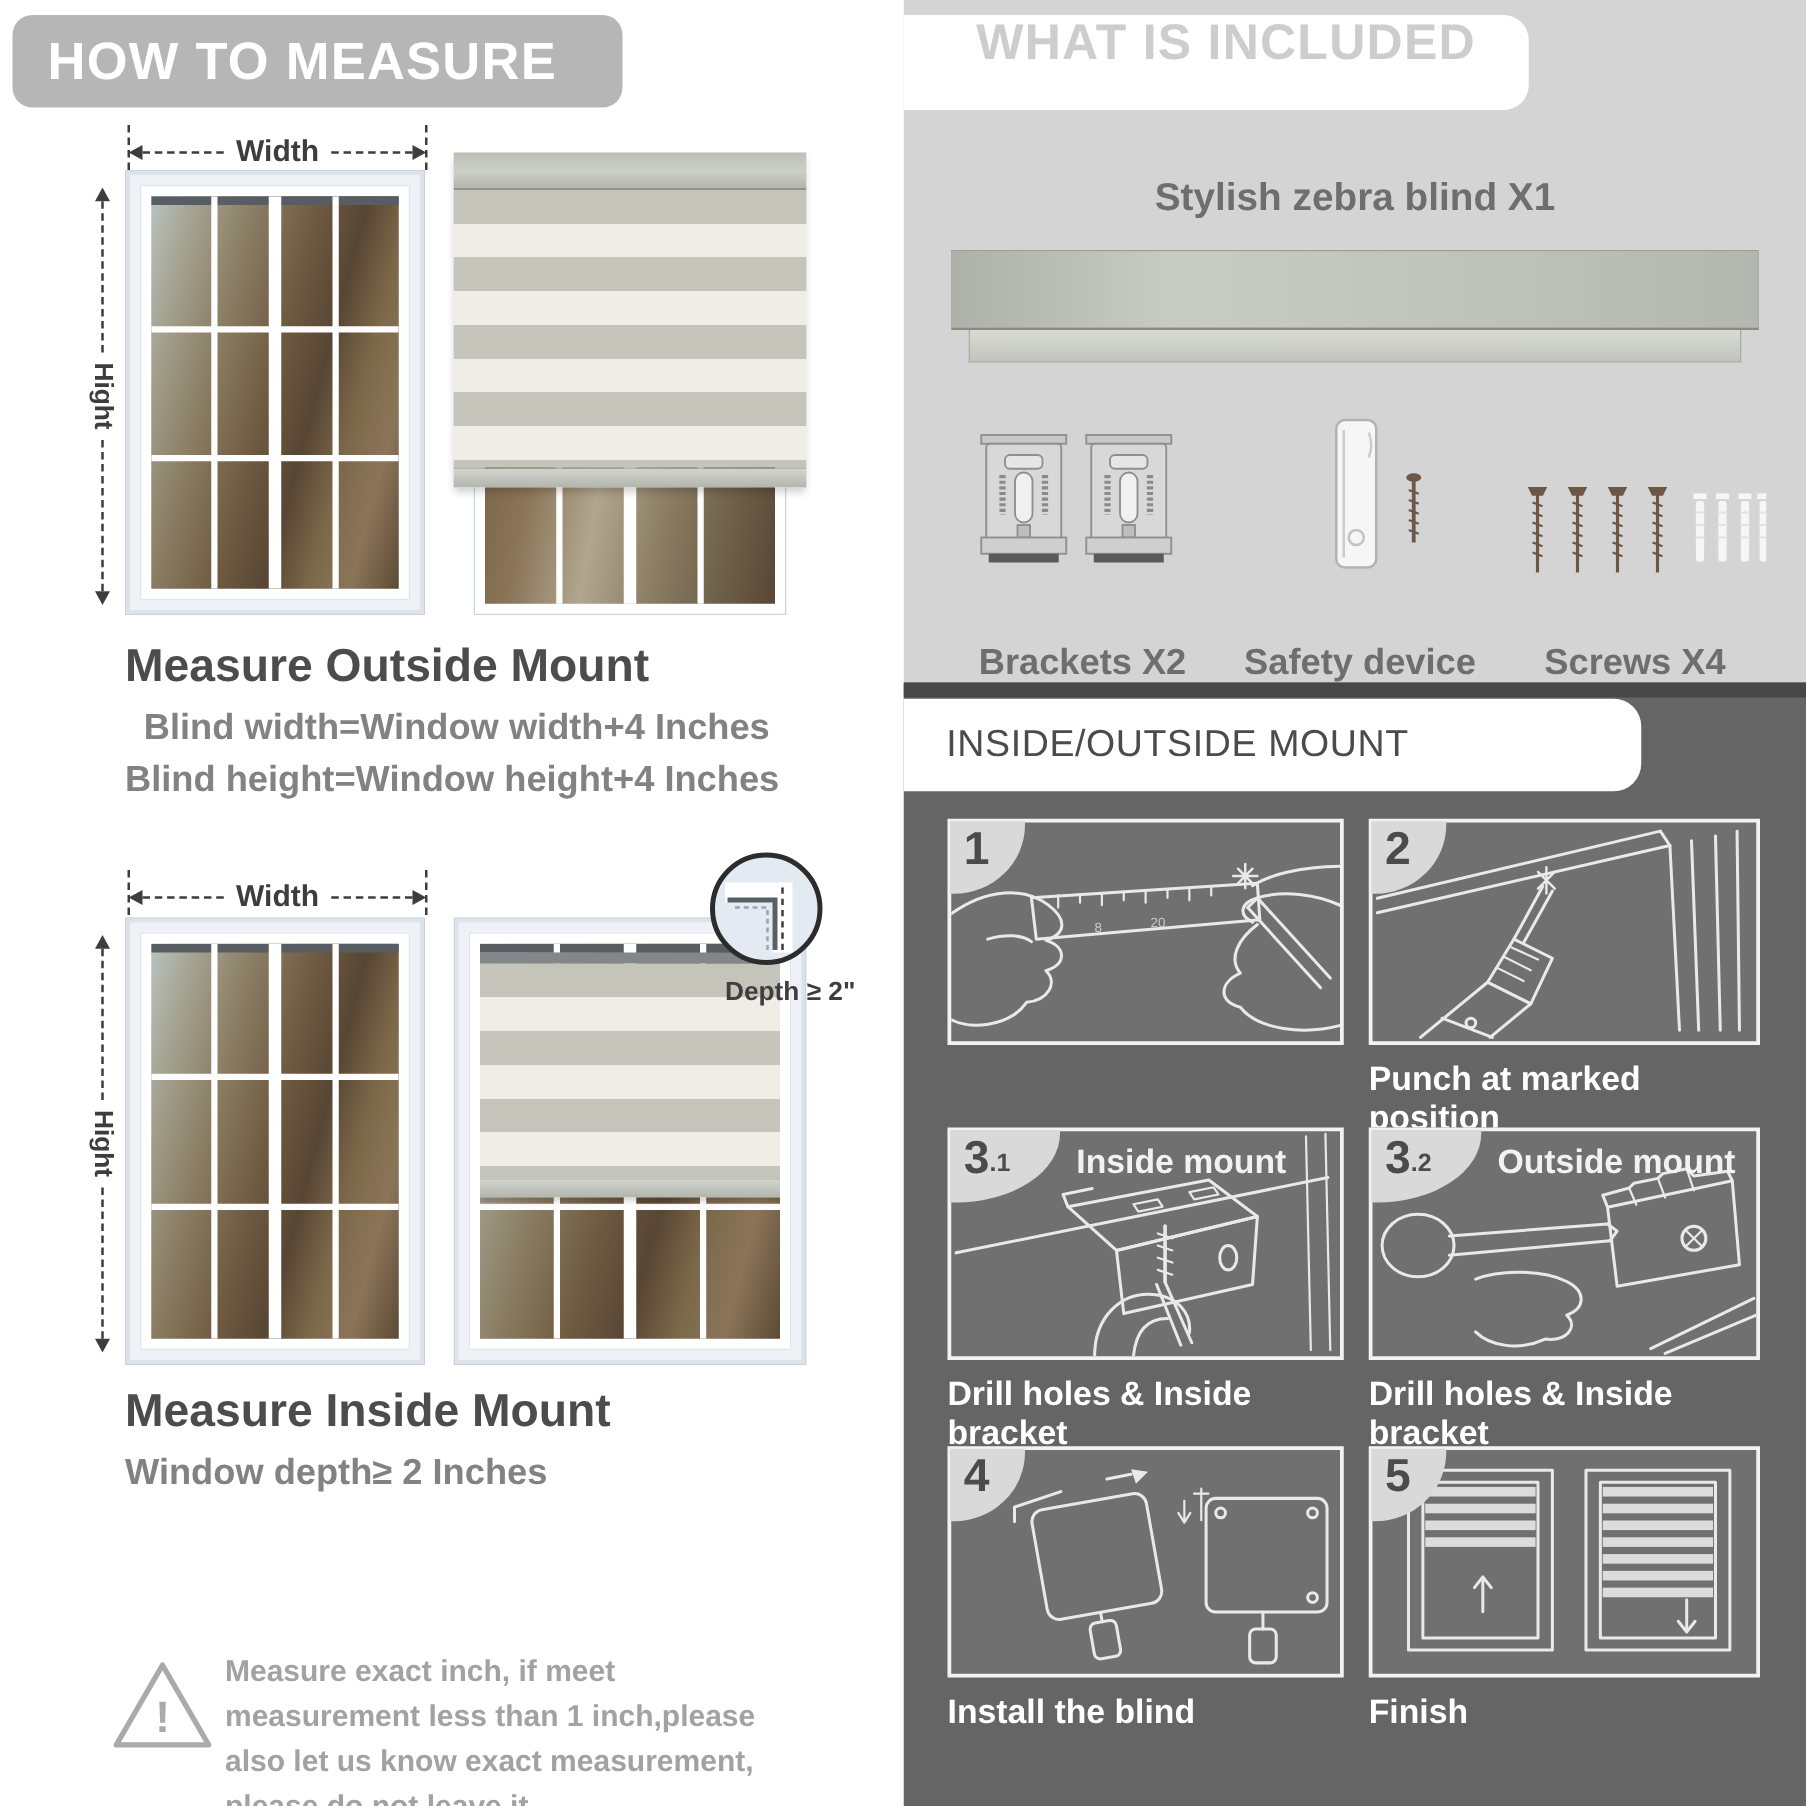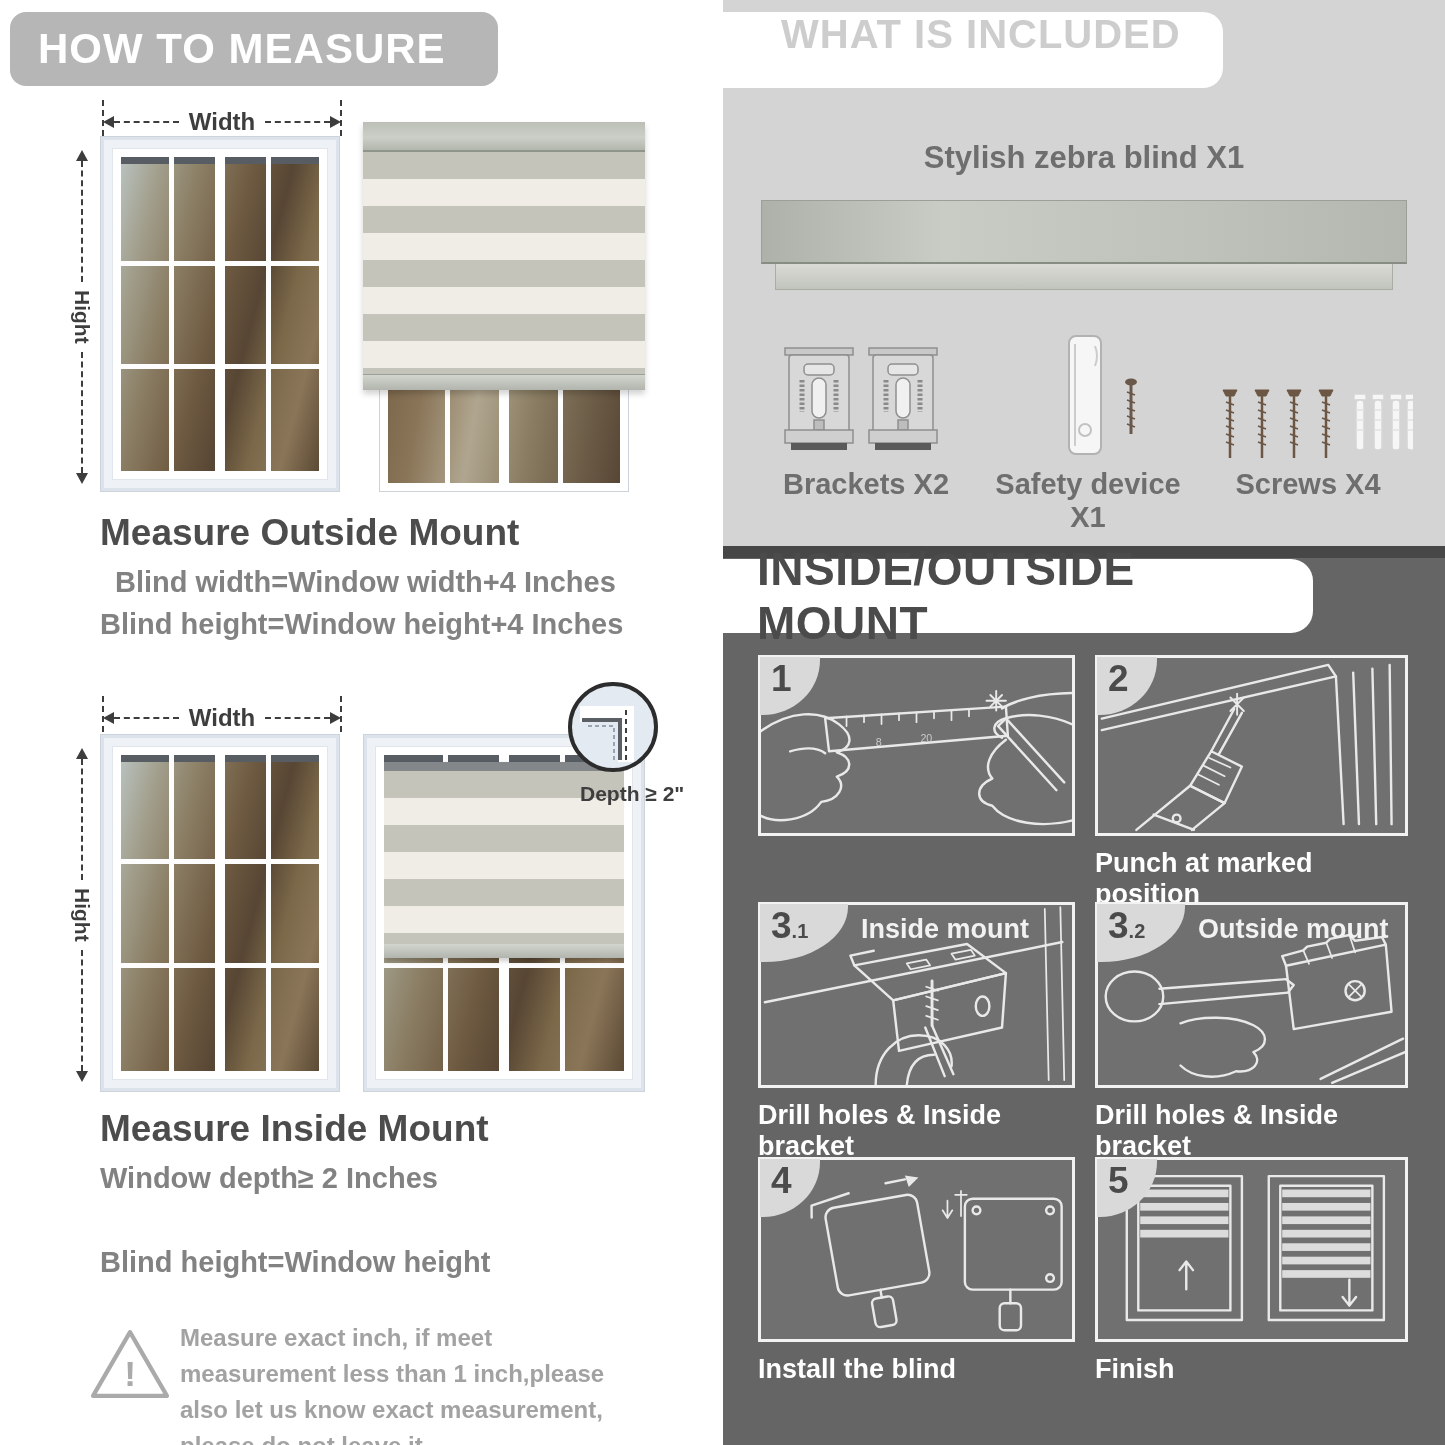--- a/index.html
+++ b/index.html
@@ -70,27 +70,27 @@
   .hdr-included{position:absolute;left:0;top:12px;width:500px;height:76px;background:#ffffff;
     border-radius:0 20px 20px 0;display:flex;align-items:flex-start;padding-left:58px;}
   .hdr-included span{font-size:40px;font-weight:bold;color:#cdcdcd;letter-spacing:1px;}
   .product-title{position:absolute;left:0;top:140px;width:100%;text-align:center;
     font-size:31px;font-weight:bold;color:#6e6e6e;}
   .headrail{position:absolute;left:38px;top:200px;width:646px;}
   .hr-main{height:64px;background:linear-gradient(90deg,#aeb1a9,#c9ccc4 28%,#bec1b9 70%,#b4b7af);
     border:1px solid #9aa096;border-bottom:2px solid #878d83;}
   .hr-lip{margin:0 14px;height:26px;background:linear-gradient(180deg,#d9dbd4,#c1c4bc);
     border:1px solid #a8ada3;border-top:none;}
-  .item-label{position:absolute;font-size:29px;font-weight:bold;color:#6e6e6e;text-align:center;}
+  .item-label{position:absolute;font-size:29px;font-weight:bold;color:#6e6e6e;text-align:center;margin-top:46px;}
 
   .right-bottom{left:723px;top:546px;width:722px;height:899px;background:#656565;}
   .right-bottom::before{content:'';position:absolute;top:0;left:0;right:0;height:12px;background:#474747;}
   .hdr-mount{position:absolute;left:0;top:13px;width:590px;height:74px;background:#ffffff;
     border-radius:0 22px 22px 0;display:flex;align-items:center;padding-left:34px;}
-  .hdr-mount span{font-size:46px;font-weight:bold;color:#4b4b4b;letter-spacing:.5px;}
+  .hdr-mount span{font-size:30px;font-weight:normal;color:#4b4b4b;letter-spacing:.5px;}
 
   .panel{position:absolute;background:#707070;border:3px solid #f2f2f2;}
   .panel svg{position:absolute;inset:0;width:100%;height:100%;}
   .badge{position:absolute;top:-1px;left:-1px;width:60px;height:58px;background:#d9d9d9;
     border-radius:0 0 95% 0;color:#4b4b4b;font-weight:bold;font-size:37px;
     display:flex;align-items:flex-start;padding:1px 0 0 11px;}
   .badge.wide{width:88px;}
   .badge .sub{font-size:20px;margin-top:15px;}
   .panel-label{position:absolute;top:9px;left:100px;font-size:27px;font-weight:bold;color:#f2f2f2;white-space:nowrap;}
   .caption{position:absolute;font-size:27px;font-weight:bold;color:#ffffff;}
@@ -185,21 +185,20 @@
     <circle cx="47" cy="47" r="43" fill="#e4eaf2" stroke="#2c2c2c" stroke-width="4"></circle>
     <path d="M14,34 L60,34 L60,82" stroke="#ffffff" stroke-width="16" fill="none"></path>
     <path d="M16,40 L54,40 L54,80" stroke="#5a5f66" stroke-width="4" fill="none"></path>
     <path d="M60,30 L60,82" stroke="#3d3d3d" stroke-width="2" stroke-dasharray="5,4" fill="none"></path>
     <path d="M22,46 L48,46 L48,80" stroke="#9aa4b0" stroke-width="2" stroke-dasharray="4,3" fill="none"></path>
   </svg>
   <div class="abs depth-lbl" style="left:580px;top:782px;">Depth ≥ 2"</div>
 
   <div class="abs section-heading" style="left:100px;top:1108px;">Measure Inside Mount</div>
   <div class="abs formula" style="left:100px;top:1162px;">Window depth≥ 2 Inches</div>
-  <div class="abs formula" style="left:100px;top:1246px;">Blind height=Window height</div>
 
   <svg class="abs" style="left:88px;top:1320px;" width="84" height="88" viewBox="0 0 100 96">
     <path d="M50,10 L94,86 L6,86 Z" fill="none" stroke="#aaaaaa" stroke-width="5" stroke-linejoin="round"></path>
     <text x="50" y="74" text-anchor="middle" font-size="42" font-weight="bold" fill="#aaaaaa">!</text>
   </svg>
   <div class="abs warn-text" style="left:180px;top:1320px;width:470px;">Measure exact inch, if meet measurement less than 1 inch,please also let us know exact measurement, please do not leave it</div>
 
   <div class="abs right-top">
     <div class="hdr-included">
       <span>WHAT IS INCLUDED</span>

